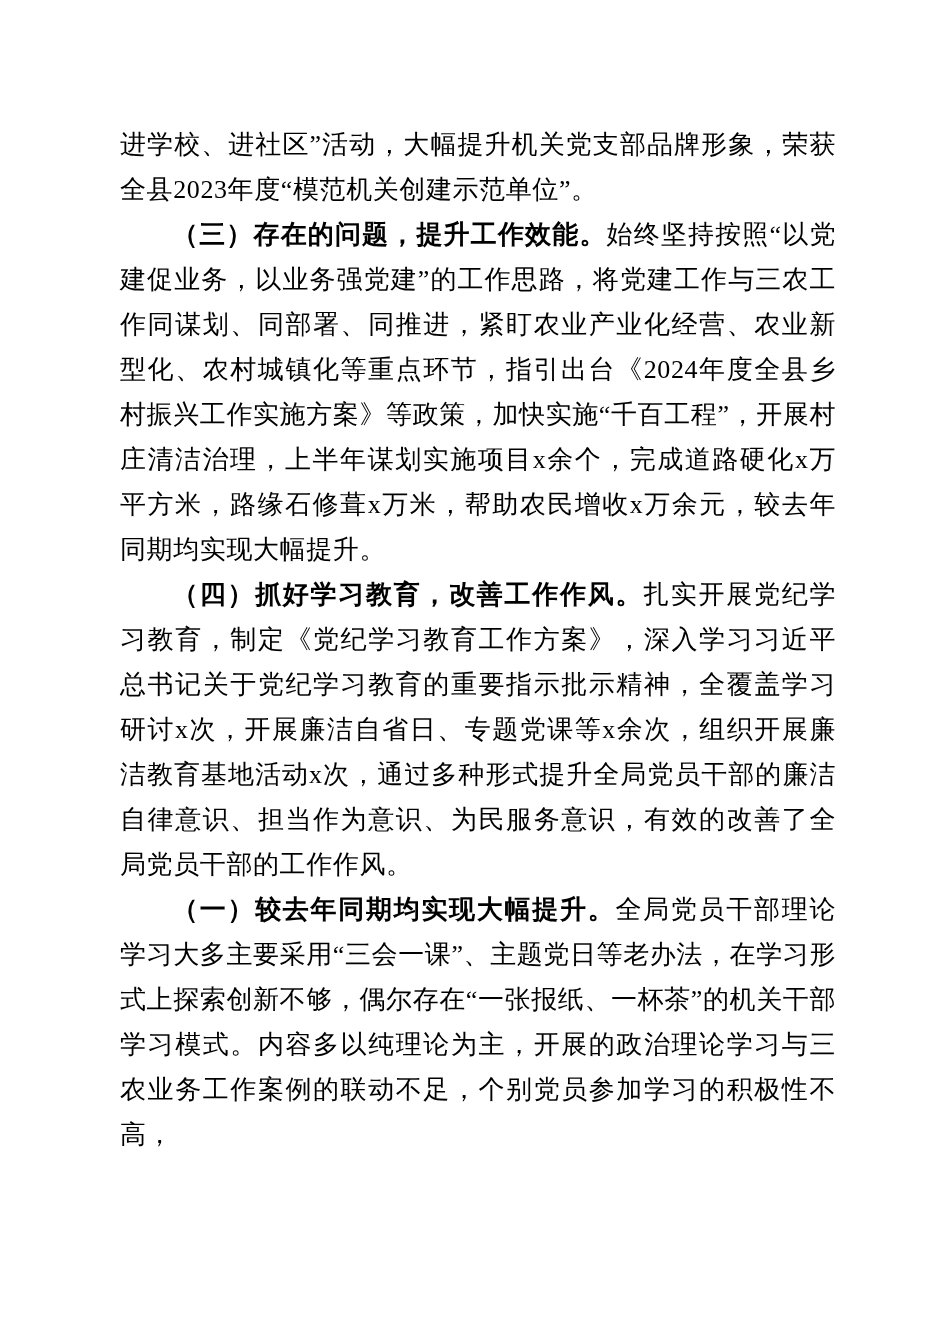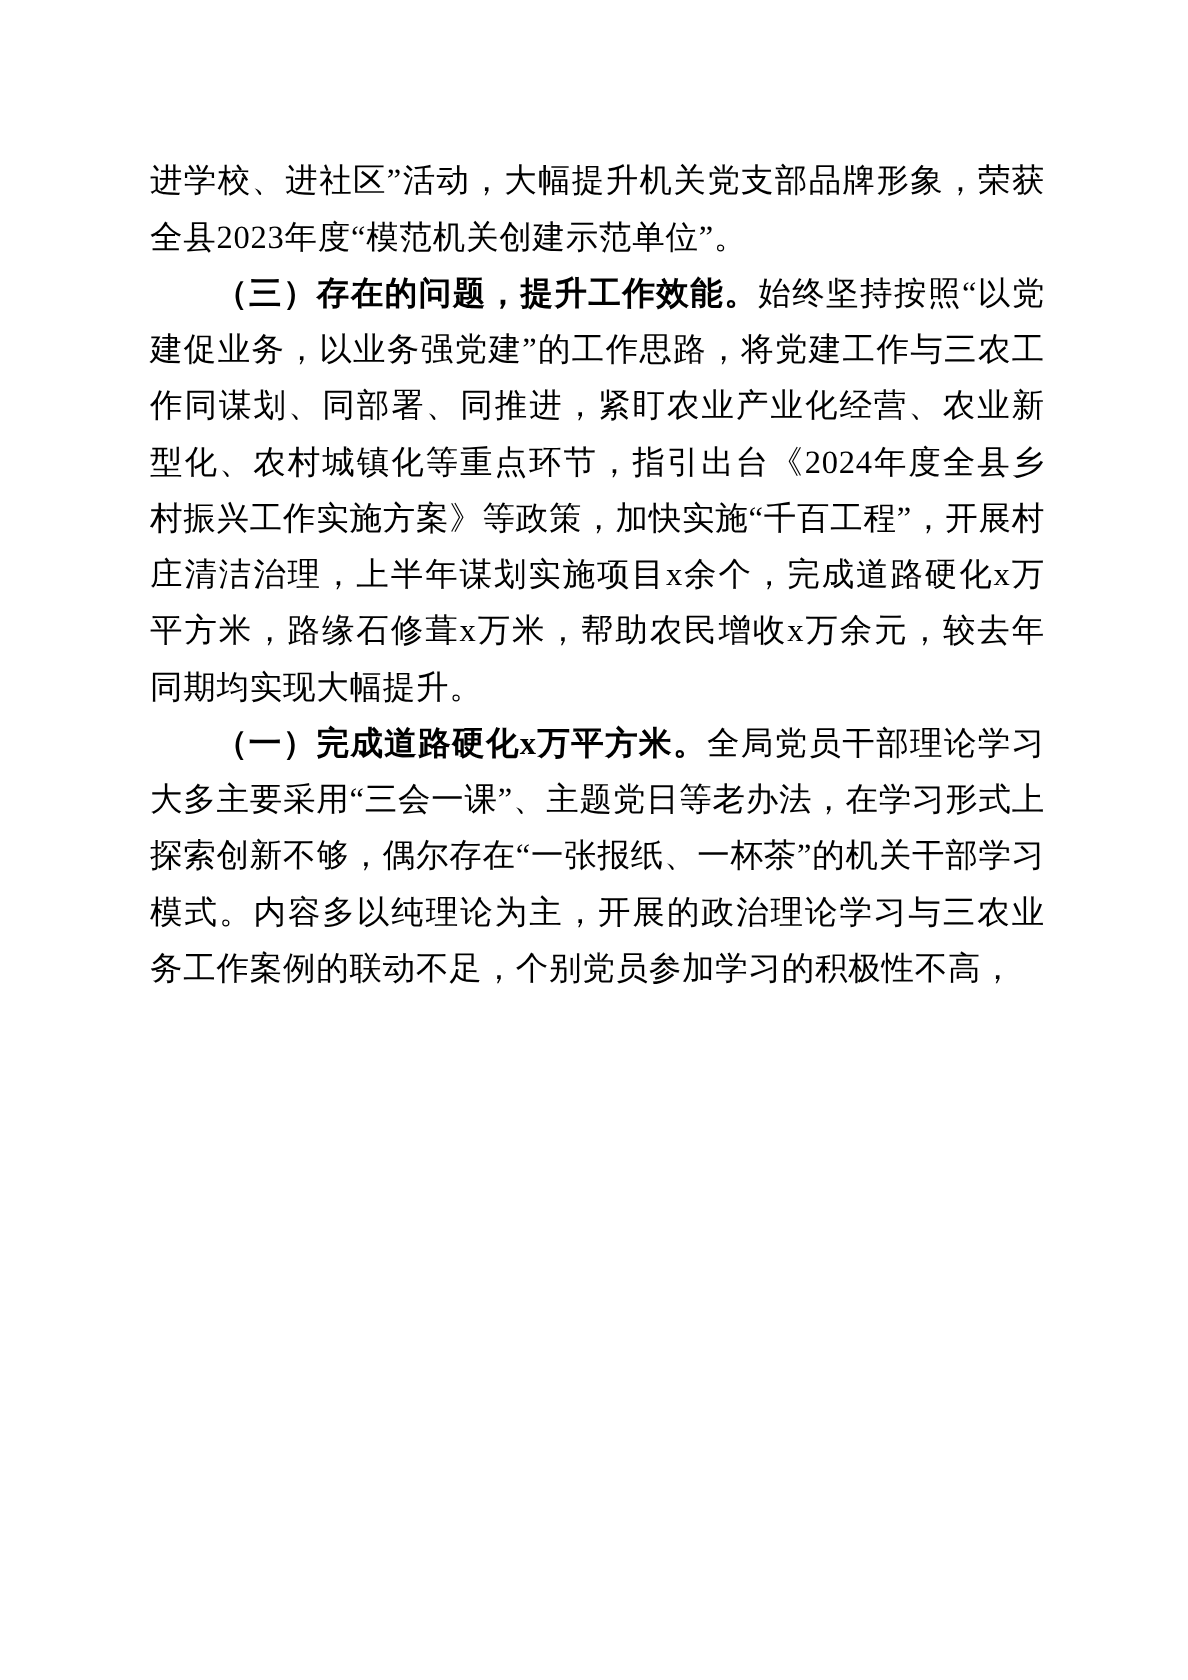--- a/index.html
+++ b/index.html
@@ -45,19 +45,22 @@
 <div class="page">
 
   <p class="para">
     <span>进学校、进社区”活动，大幅提升机关党支部品牌形象，荣获全县2023年度“模范机关创建示范单位”。</span>
   </p>
 
   <p class="para indent">
     <span class="lead">（三）存在的问题，提升工作效能。</span><span>始终坚持按照“以党建促业务，以业务强党建”的工作思路，将党建工作与三农工作同谋划、同部署、同推进，紧盯农业产业化经营、农业新型化、农村城镇化等重点环节，指引出台《2024年度全县乡村振兴工作实施方案》等政策，加快实施“千百工程”，开展村庄清洁治理，上半年谋划实施项目x余个，完成道路硬化x万平方米，路缘石修葺x万米，帮助农民增收x万余元，较去年同期均实现大幅提升。</span>
   </p>
 
+  <p class="para indent">
+    <span class="lead">（四）抓好学习教育，改善工作作风。</span><span>扎实开展党纪学习教育，制定《党纪学习教育工作方案》，深入学习习近平总书记关于党纪学习教育的重要指示批示精神，全覆盖学习研讨x次，开展廉洁自省日、专题党课等x余次，组织开展廉洁教育基地活动x次，通过多种形式提升全局党员干部的廉洁自律意识、担当作为意识、为民服务意识，有效的改善了全局党员干部的工作作风。</span>
+  </p>
 
 
   <p class="para indent">
-    <span class="lead">（一）完成道路硬化x万平方米。</span><span>全局党员干部理论学习大多主要采用“三会一课”、主题党日等老办法，在学习形式上探索创新不够，偶尔存在“一张报纸、一杯茶”的机关干部学习模式。内容多以纯理论为主，开展的政治理论学习与三农业务工作案例的联动不足，个别党员参加学习的积极性不高，</span>
+    <span class="lead">（一）较去年同期均实现大幅提升。</span><span>全局党员干部理论学习大多主要采用“三会一课”、主题党日等老办法，在学习形式上探索创新不够，偶尔存在“一张报纸、一杯茶”的机关干部学习模式。内容多以纯理论为主，开展的政治理论学习与三农业务工作案例的联动不足，个别党员参加学习的积极性不高，</span>
   </p>
 
 </div>
 
 </body></html>

